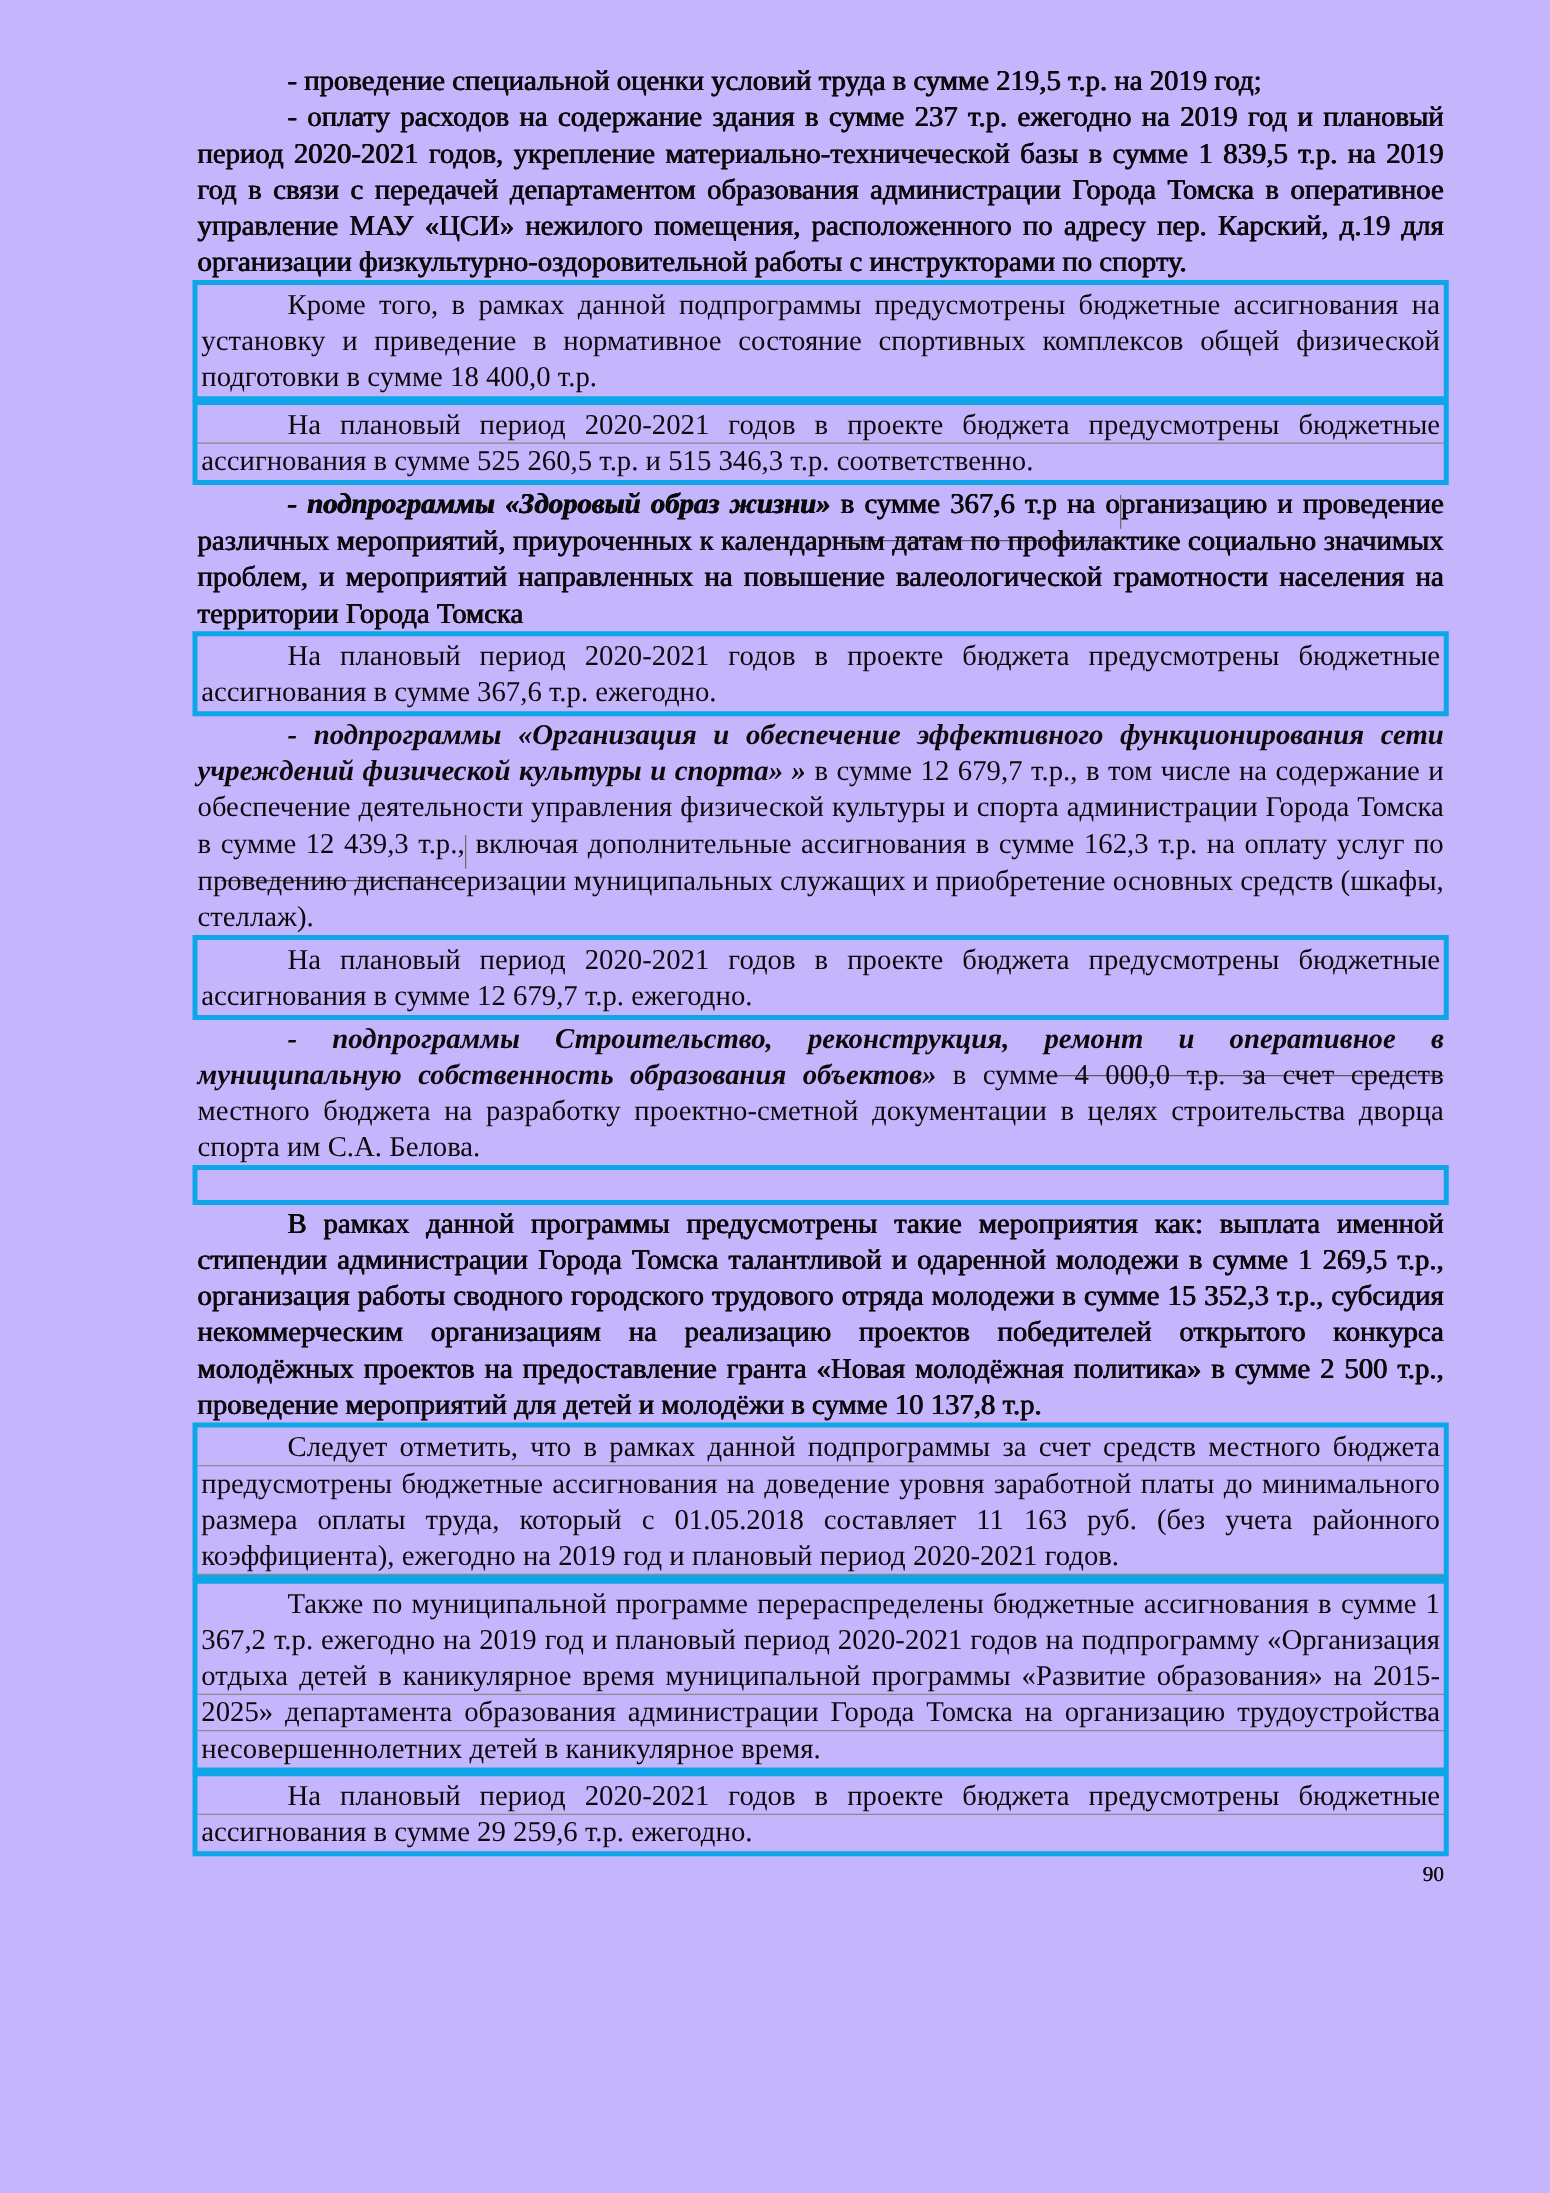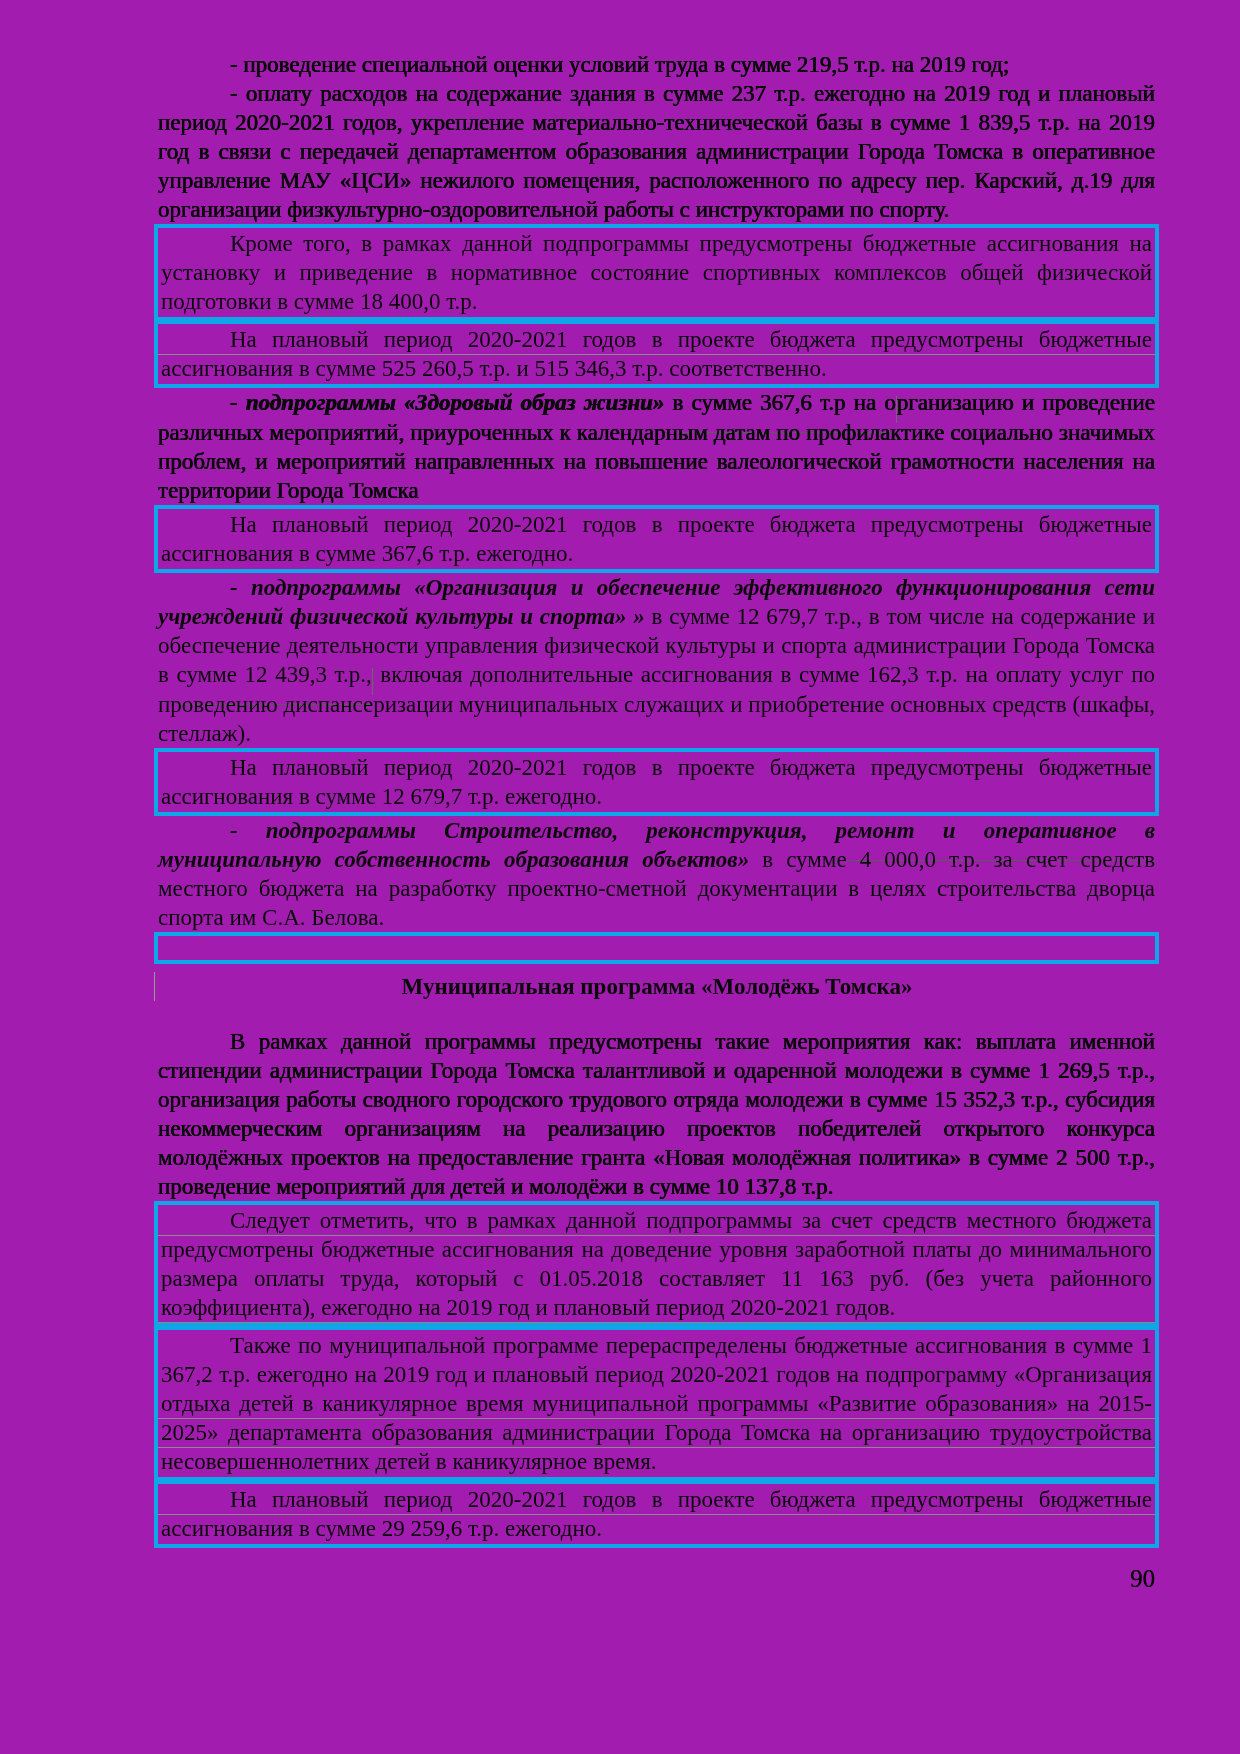--- a/index.html
+++ b/index.html
@@ -1,20 +1,20 @@
 <!DOCTYPE html>
 <html lang="ru"><head>
 <meta charset="utf-8">
 <style>
   html,body{margin:0;padding:0;background:#e8e8e8;}
   .page{
     position:relative;
     width:1240px;height:1754px;
     margin:0 auto;
-    background:#a21caf;
+    background:#c4b5fd;
     box-sizing:border-box;
     padding:50px 85px 0 158px;
     font-family:"Liberation Serif","DejaVu Serif",serif;
     font-size:23px;
     line-height:29px;
     color:#0a0a0a;
   }
   .para{
     margin:0;
     text-align:justify;
@@ -46,23 +46,22 @@
     margin:8px -4px 26px;
     padding:0 3px;
   }
   .heading{
     margin:0;
     font-size:23px;line-height:29px;
     font-weight:bold;
     text-align:center;
   }
   .page-number{
-    margin-top:16px;
     text-align:right;
-    font-size:25px;
+    font-size:17px;
     text-shadow:0.35px 0 0 currentColor;
   }
 </style>
 </head>
 <body>
 
 <div class="page">
 
   <p class="para ink"><span>- проведение специальной оценки условий труда в сумме 219,5 т.р. на 2019 год;</span></p>
 
@@ -86,23 +85,20 @@
   <p class="para"><span class="bi">- подпрограммы «Организация и обеспечение эффективного функционирования сети учреждений физической культуры и спорта» »</span><span> в сумме 12 679,7 т.р., в том числе на содержание и обеспечение деятельности управления физической культуры и спорта администрации Города Томска в </span><span class="uline">сумме 12 439,3 т.р.,</span><span class="vtick"></span><span> включая дополнительные ассигнования в сумме 162,3 т.р. на оплату услуг по проведению диспансеризации муниципальных служащих и приобретение основных средств (шкафы, стеллаж).</span></p>
 
   <div class="cell">
     <p class="para"><span>На плановый период 2020-2021 годов в проекте бюджета предусмотрены бюджетные ассигнования в сумме 12 679,7 т.р. ежегодно.</span></p>
   </div>
 
   <p class="para"><span class="bi">- подпрограммы Строительство, реконструкция, </span><span class="bi uline">ремонт и оперативное в</span><span class="bi"> муниципальную собственность образования объектов»</span><span> в сумме 4 000,0 т.р. за счет средств местного бюджета на разработку проектно-сметной документации в целях строительства дворца спорта им С.А. Белова.</span></p>
 
   <div class="cell spacer"></div>
 
-  <div class="heading-row">
-    <h2 class="heading">Муниципальная программа «Молодёжь Томска»</h2>
-  </div>
 
 
   <p class="para ink"><span>В рамках данной программы предусмотрены такие мероприятия как: выплата именной стипендии администрации Города Томска талантливой и одаренной молодежи в сумме 1 269,5 т.р., организация работы сводного городского трудового отряда молодежи в сумме 15 352,3 т.р., субсидия некоммерческим организациям на реализацию проектов победителей открытого конкурса молодёжных проектов на предоставление гранта «Новая молодёжная политика» в сумме 2 500 т.р., проведение мероприятий для детей и молодёжи в сумме 10 137,8 т.р.</span></p>
 
   <div class="cell">
     <div class="rowline" style="top:30px"></div>
     <div class="rowline" style="top:117px"></div>
     <p class="para"><span>Следует отметить, что в рамках данной подпрограммы за счет средств местного бюджета предусмотрены бюджетные ассигнования на доведение уровня заработной платы до минимального размера оплаты труда, который с 01.05.2018 составляет 11 163 руб. (без учета районного коэффициента), ежегодно на 2019 год и плановый период 2020-2021 годов.</span></p>
   </div>
 

